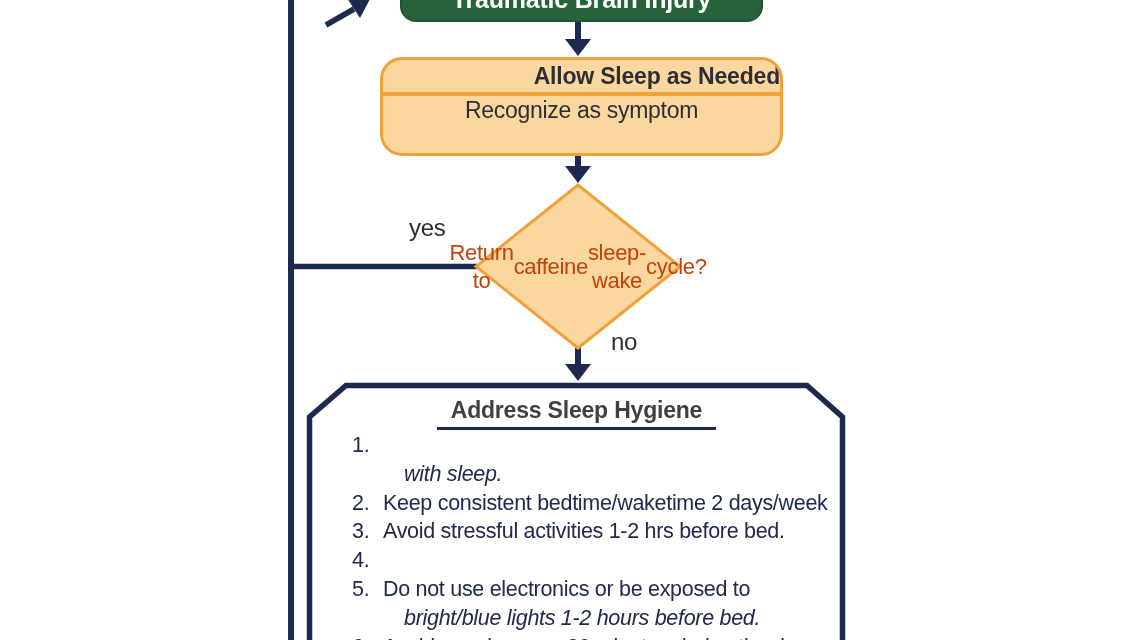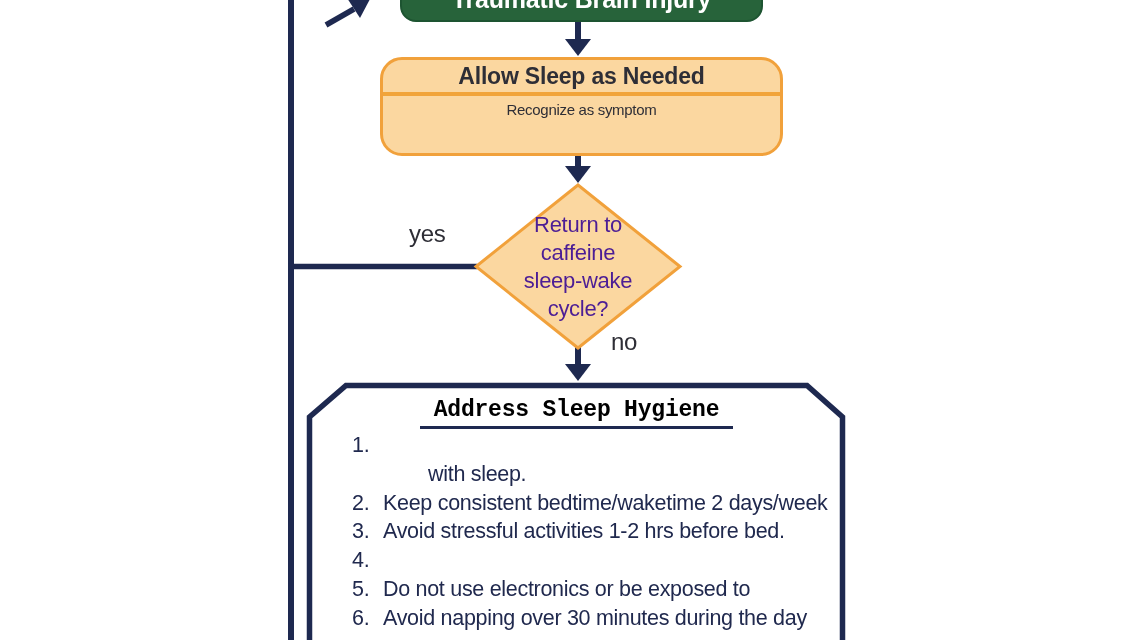--- a/index.html
+++ b/index.html
@@ -21,52 +21,52 @@
     color:#ffffff;font-weight:bold;font-size:25px;line-height:26px;letter-spacing:-0.2px;
   }
 
   
   .orange-node{
     left:380px;top:57px;width:403px;height:99px;
     background:#fbd7a0;border:3px solid #f1a13b;border-radius:22px;
     box-sizing:border-box;overflow:hidden;
   }
   .orange-node .node-title{
-    height:32px;line-height:33px;text-align:center;
+    height:32px;line-height:33px;text-align:right;
     font-weight:bold;font-size:23px;color:#2e2e36;letter-spacing:-0.2px;
   }
   .orange-node .divider{height:4px;background:#f1a43a;}
   .orange-node .node-line{
-    text-align:center;font-size:15px;line-height:28px;color:#2e2e36;letter-spacing:-0.3px;
+    text-align:center;font-size:23px;line-height:28px;color:#2e2e36;letter-spacing:-0.3px;
   }
 
   
   .diamond-text{
     left:476px;top:185px;width:204px;height:163px;
-    display:flex;flex-direction:column;align-items:center;justify-content:center;
-    font-size:22px;line-height:28px;color:#4c1d95;letter-spacing:-0.3px;text-align:center;
+    display:flex;flex-direction:row;align-items:center;justify-content:center;
+    font-size:22px;line-height:28px;color:#c2410c;letter-spacing:-0.3px;text-align:center;
   }
 
   .edge-label{font-size:24px;color:#2e2e36;letter-spacing:-0.3px;}
-  .edge-label.yes{left:409px;top:220px;}
+  .edge-label.yes{left:409px;top:214px;}
   .edge-label.no{left:611px;top:328px;}
 
   
   .hygiene-title-wrap{left:310px;top:397px;width:533px;text-align:center;}
   .hygiene-title{
-    display:inline-block;font-size:23px;font-weight:bold;color:#000000;
-    letter-spacing:-0.2px;padding:0 14px 3px 14px;border-bottom:3.5px solid #1e2950;font-family:Liberation Mono, monospace;
+    display:inline-block;font-size:23px;font-weight:bold;color:#404040;
+    letter-spacing:-0.2px;padding:0 14px 3px 14px;border-bottom:3.5px solid #1e2950;
   }
   .hygiene-list{
     left:352px;top:431px;width:492px;
     font-size:21.5px;line-height:28.8px;color:#20294e;letter-spacing:-0.3px;
   }
   .item-line{display:flex;}
   .item-line .num{width:31px;flex:none;}
-  .item-line.cont{margin-left:76px;display:block;}
+  .item-line.cont{margin-left:52px;display:block;font-style:italic;}
 </style>
 </head>
 <body>
 
 <div id="canvas">
 
   <svg id="connectors" viewBox="0 0 1138 640" xmlns="http://www.w3.org/2000/svg">
 
     <path d="M 309.5,644 L 309.5,417 L 346,385.5 L 807,385.5 L 842.5,417 L 842.5,644" fill="#ffffff" stroke="#1e2950" stroke-width="5.5"></path>
 
@@ -135,20 +135,21 @@
     <div>
       <div class="item-line">
         <span class="num">4.</span>
       </div>
     </div>
     <div>
       <div class="item-line">
         <span class="num">5.</span>
         <span class="txt">Do not use electronics or be exposed to</span>
       </div>
+      <div class="item-line cont">bright/blue lights 1-2 hours before bed.</div>
     </div>
     <div>
       <div class="item-line">
         <span class="num">6.</span>
         <span class="txt">Avoid napping over 30 minutes during the day</span>
       </div>
     </div>
   </div>
 
 </div>

